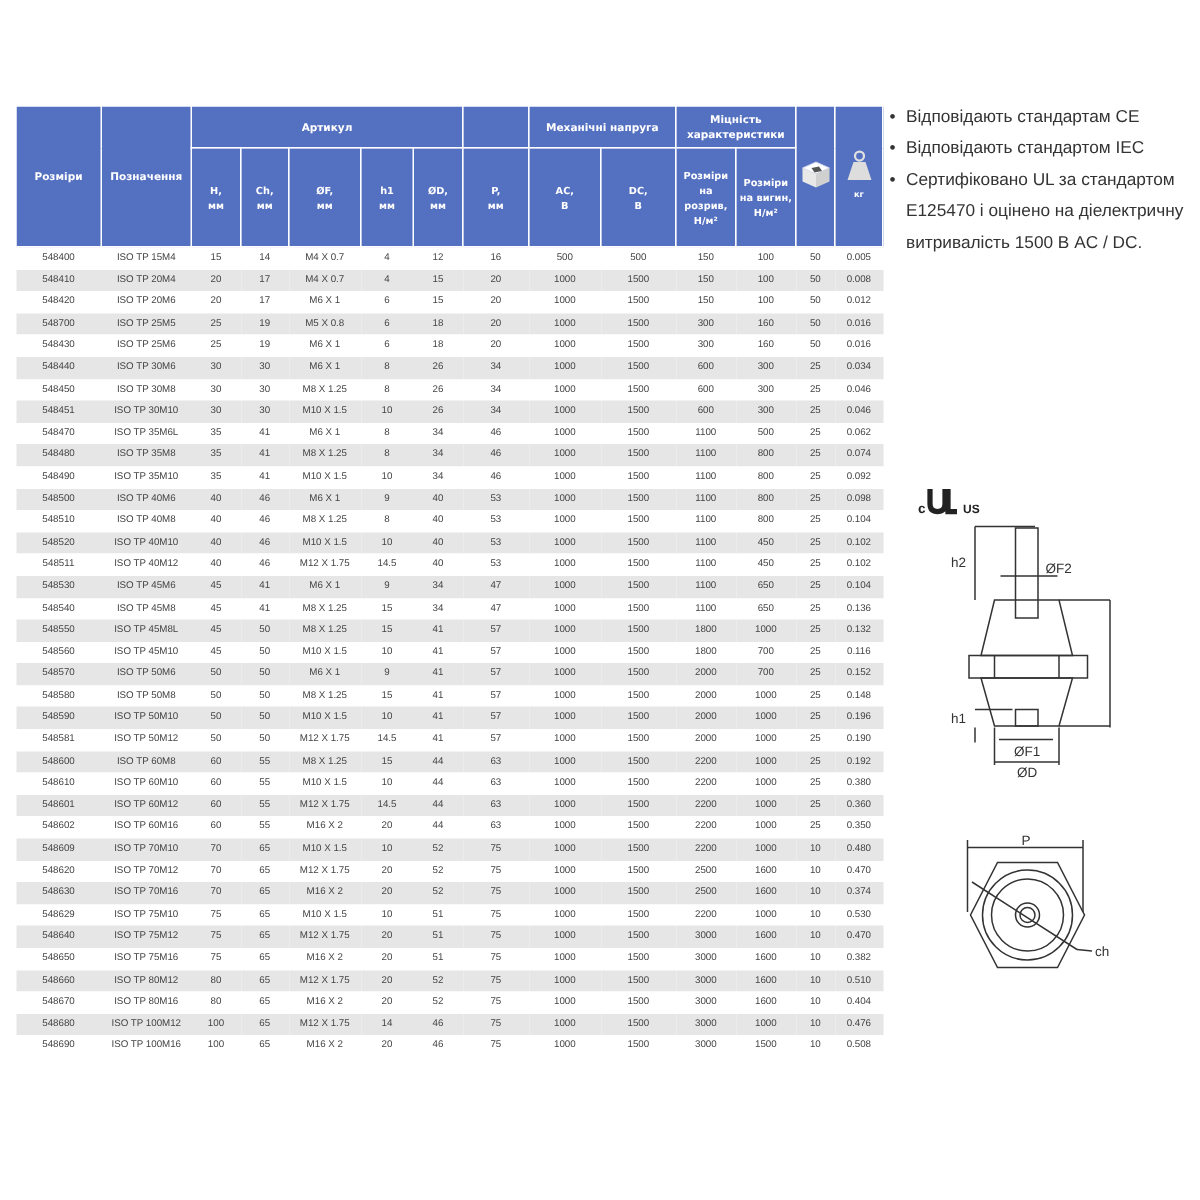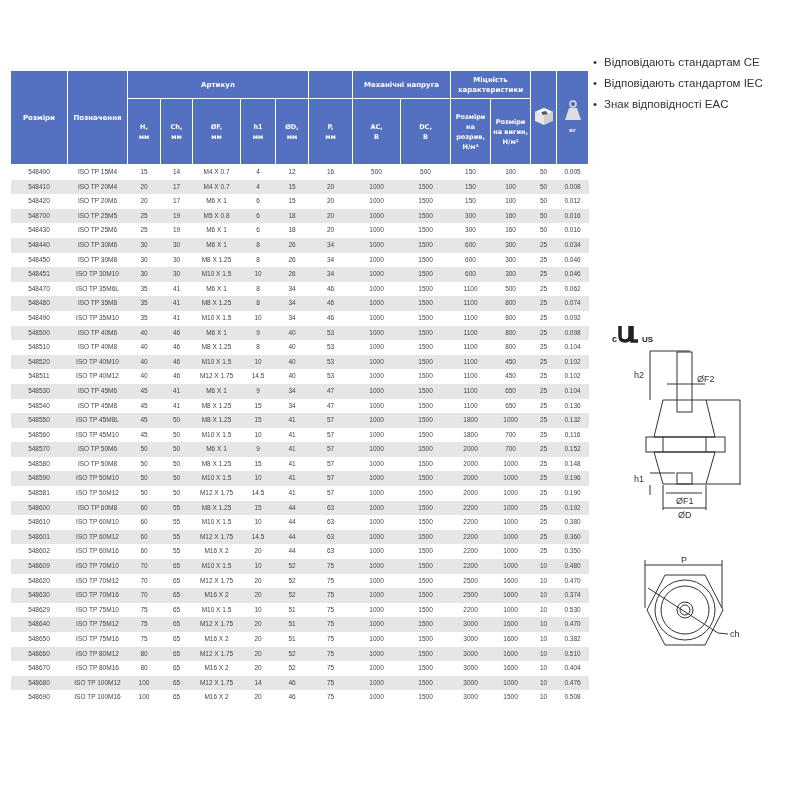--- a/index.html
+++ b/index.html
@@ -5,21 +5,21 @@
   html, body { margin:0; padding:0; background:#ffffff; }
   body { width:800px; height:800px; position:relative; overflow:hidden; font-family:"DejaVu Sans", sans-serif; }
   .spec-table { position:absolute; left:10px; top:70px; border-collapse:collapse; table-layout:fixed; width:578px; }
   .spec-table th { background:#5470c1; color:#ffffff; font-weight:bold; font-size:7px; text-align:center; vertical-align:middle; border:1px solid #ffffff; padding:0 1px; line-height:10px; }
   .spec-table th.unit { font-size:6.5px; }
   .spec-table td { font-size:6.5px; color:#444; text-align:center; height:14.6px; padding:0; line-height:14.6px; white-space:nowrap; font-family:"Liberation Sans", sans-serif; }
   .spec-table tbody tr:nth-child(even) td { background:#e6e6e6; }
   .spec-table tbody tr:nth-child(odd) td { background:#ffffff; }
   .hdr-top { height:28px; }
   .hdr-bot { height:66px; }
-  .bullets { position:absolute; left:592px; top:52px; width:205px; margin:0; padding:0; list-style:none; font-family:"Liberation Sans", sans-serif; font-size:11.5px; color:#333; line-height:21px; }
+  .bullets { position:absolute; left:592px; top:68px; width:205px; margin:0; padding:0; list-style:none; font-family:"Liberation Sans", sans-serif; font-size:11.5px; color:#333; line-height:21px; }
   .bullets li { position:relative; padding-left:12px; }
   .bullets li::before { content:"•"; position:absolute; left:1px; top:0; color:#333; }
   .diagram { position:absolute; left:590px; top:320px; }
 </style>
 </head>
 <body>
 
 <table class="spec-table">
   <colgroup>
     <col style="width:57px">
@@ -690,21 +690,21 @@
         <td>1500</td>
         <td>10</td>
         <td>0.508</td>
       </tr>
     </tbody>
 </table>
 
 <ul class="bullets" id="features">
     <li>Відповідають стандартам CE</li>
     <li>Відповідають стандартом IEC</li>
-    <li>Знак відповідності EAC</li>
+    <li>Сертифіковано UL за стандартом E125470 і оцінено на діелектричну витривалість 1500 В AC / DC.</li>
   </ul>
 
 <svg class="diagram" width="210" height="340" viewBox="0 0 210 340">
   <g>
     <text x="22" y="22" font-family="Liberation Sans, sans-serif" font-size="9" font-weight="bold" fill="#222">c</text>
     <path d="M30 6 v10 q0 5 5 5 q5 0 5 -5 v-10 M42 6 v15 h6" stroke="#222" stroke-width="3.5" fill="none"></path>
     <text x="52" y="22" font-family="Liberation Sans, sans-serif" font-size="8" font-weight="bold" fill="#222">US</text>
   </g>
   <g stroke="#333" stroke-width="1" fill="none">
     <rect x="87" y="32" width="15" height="60"></rect>

